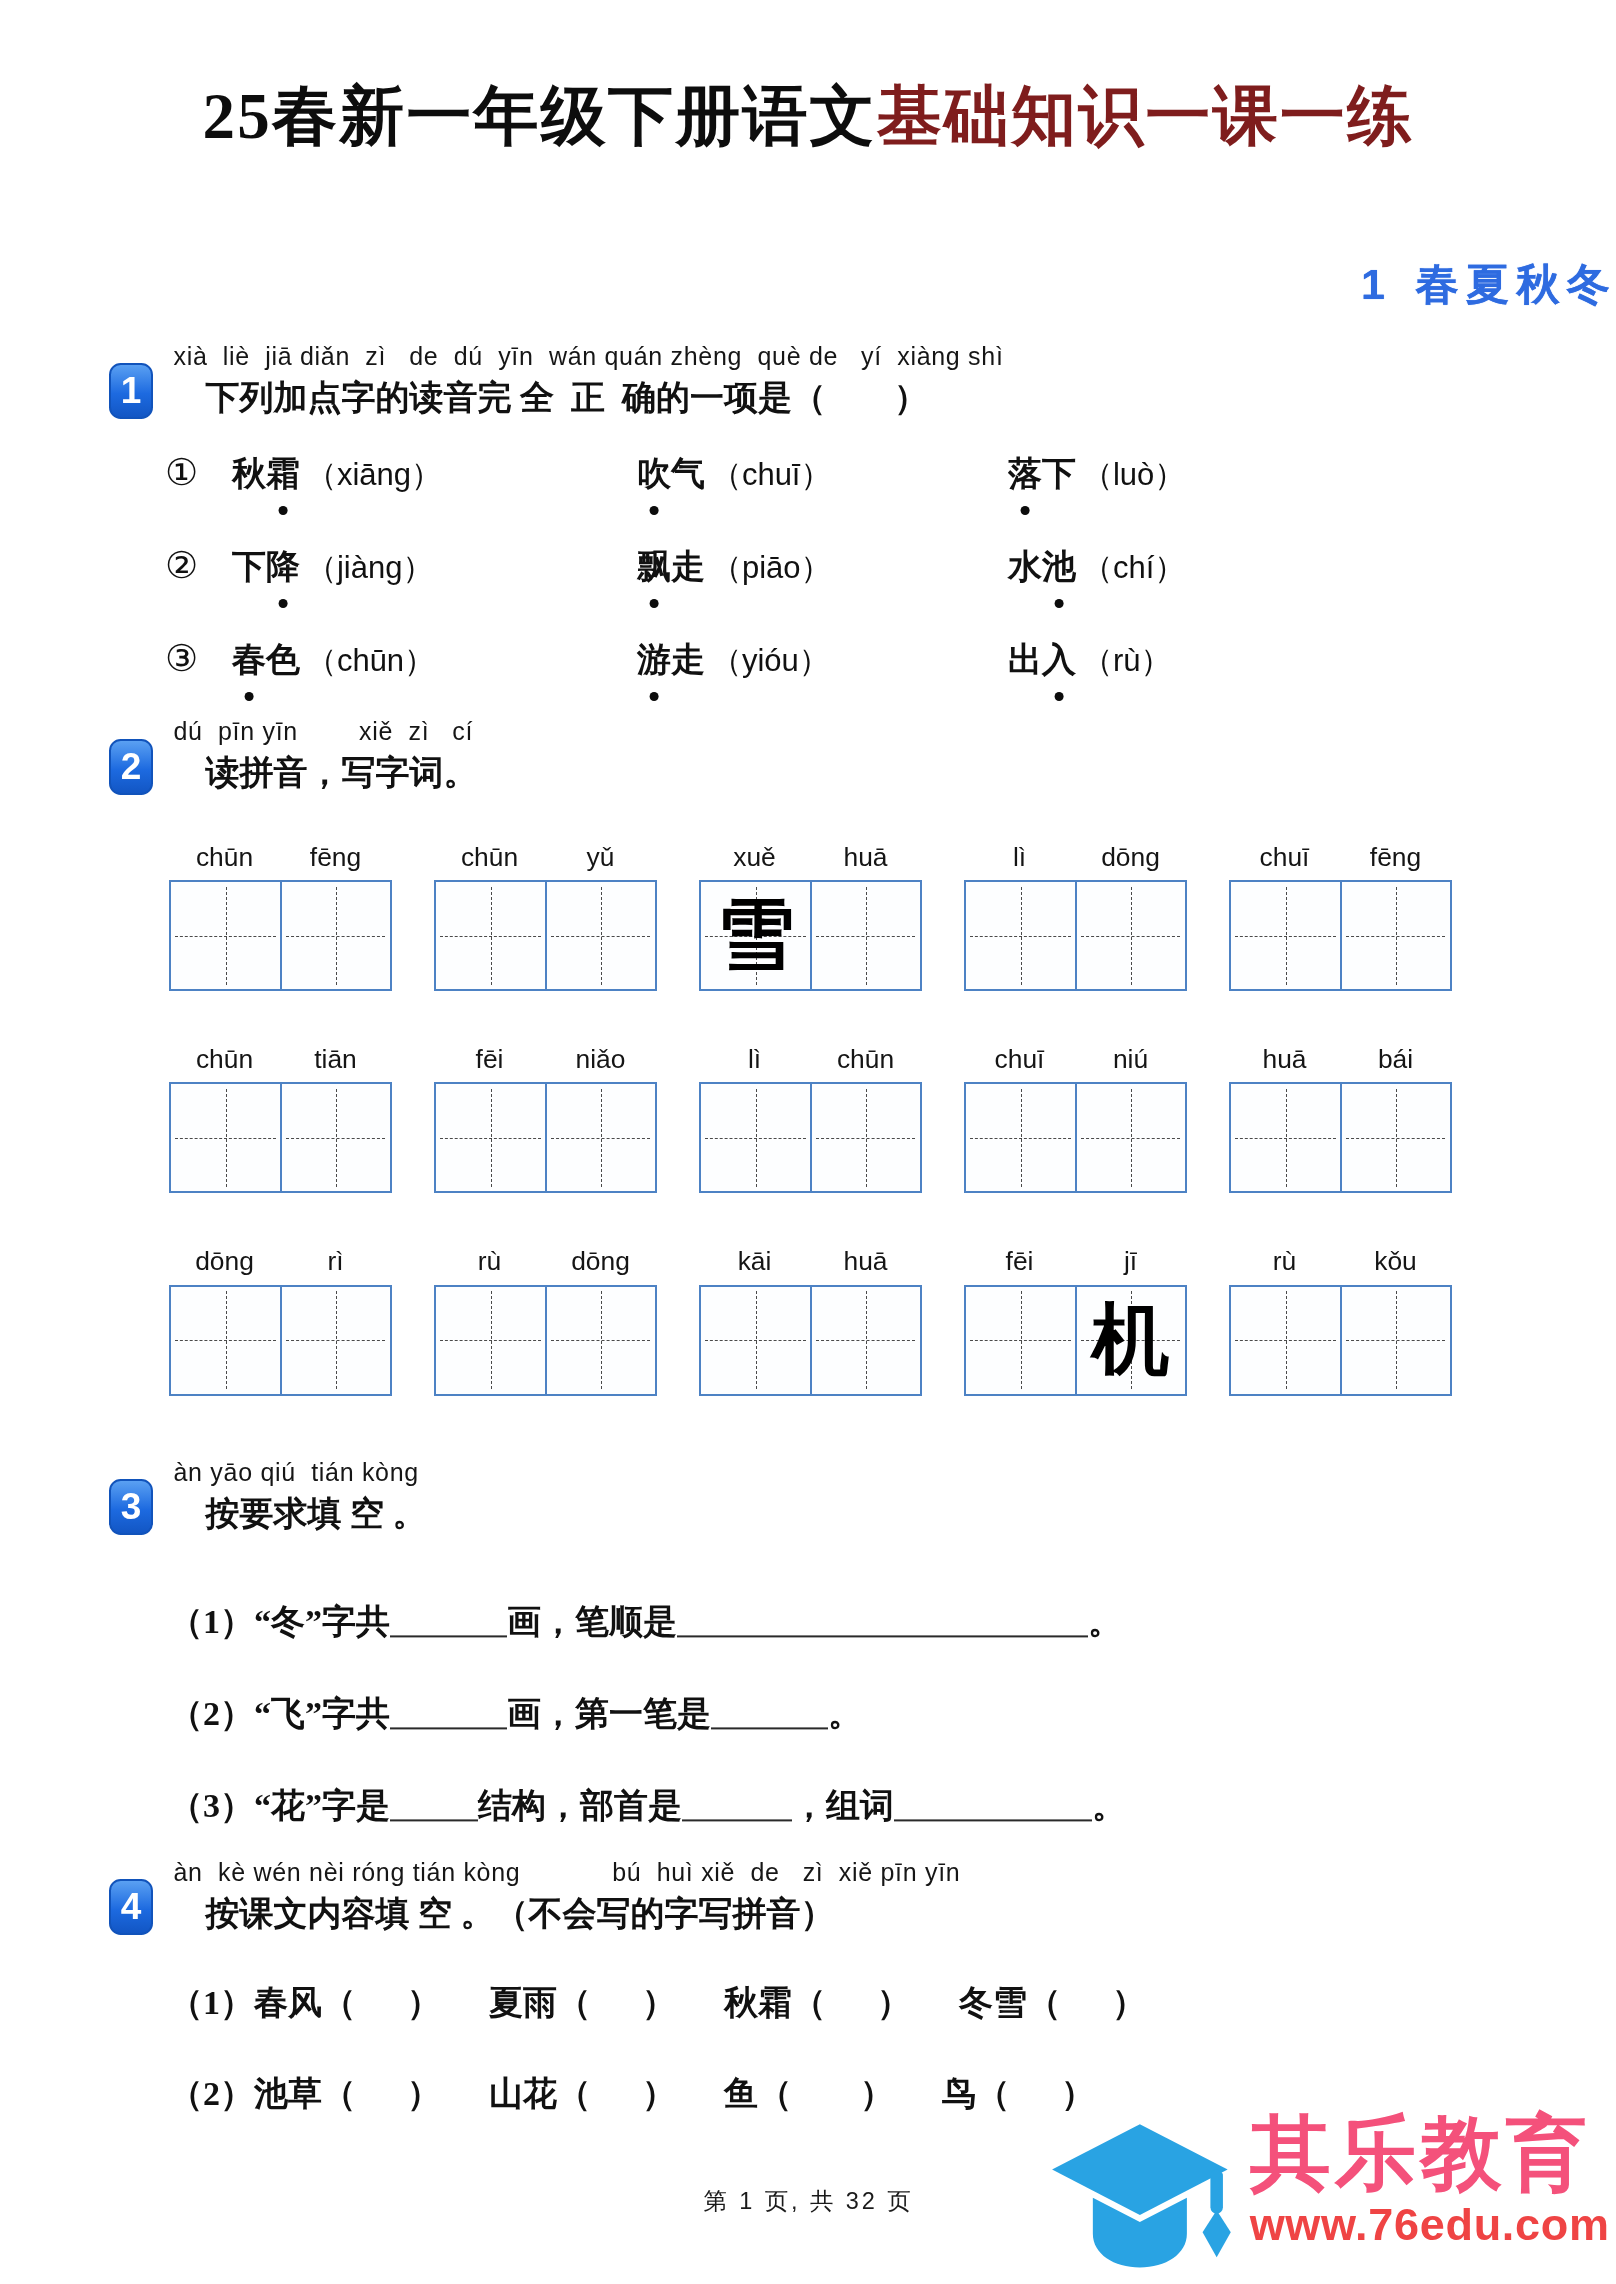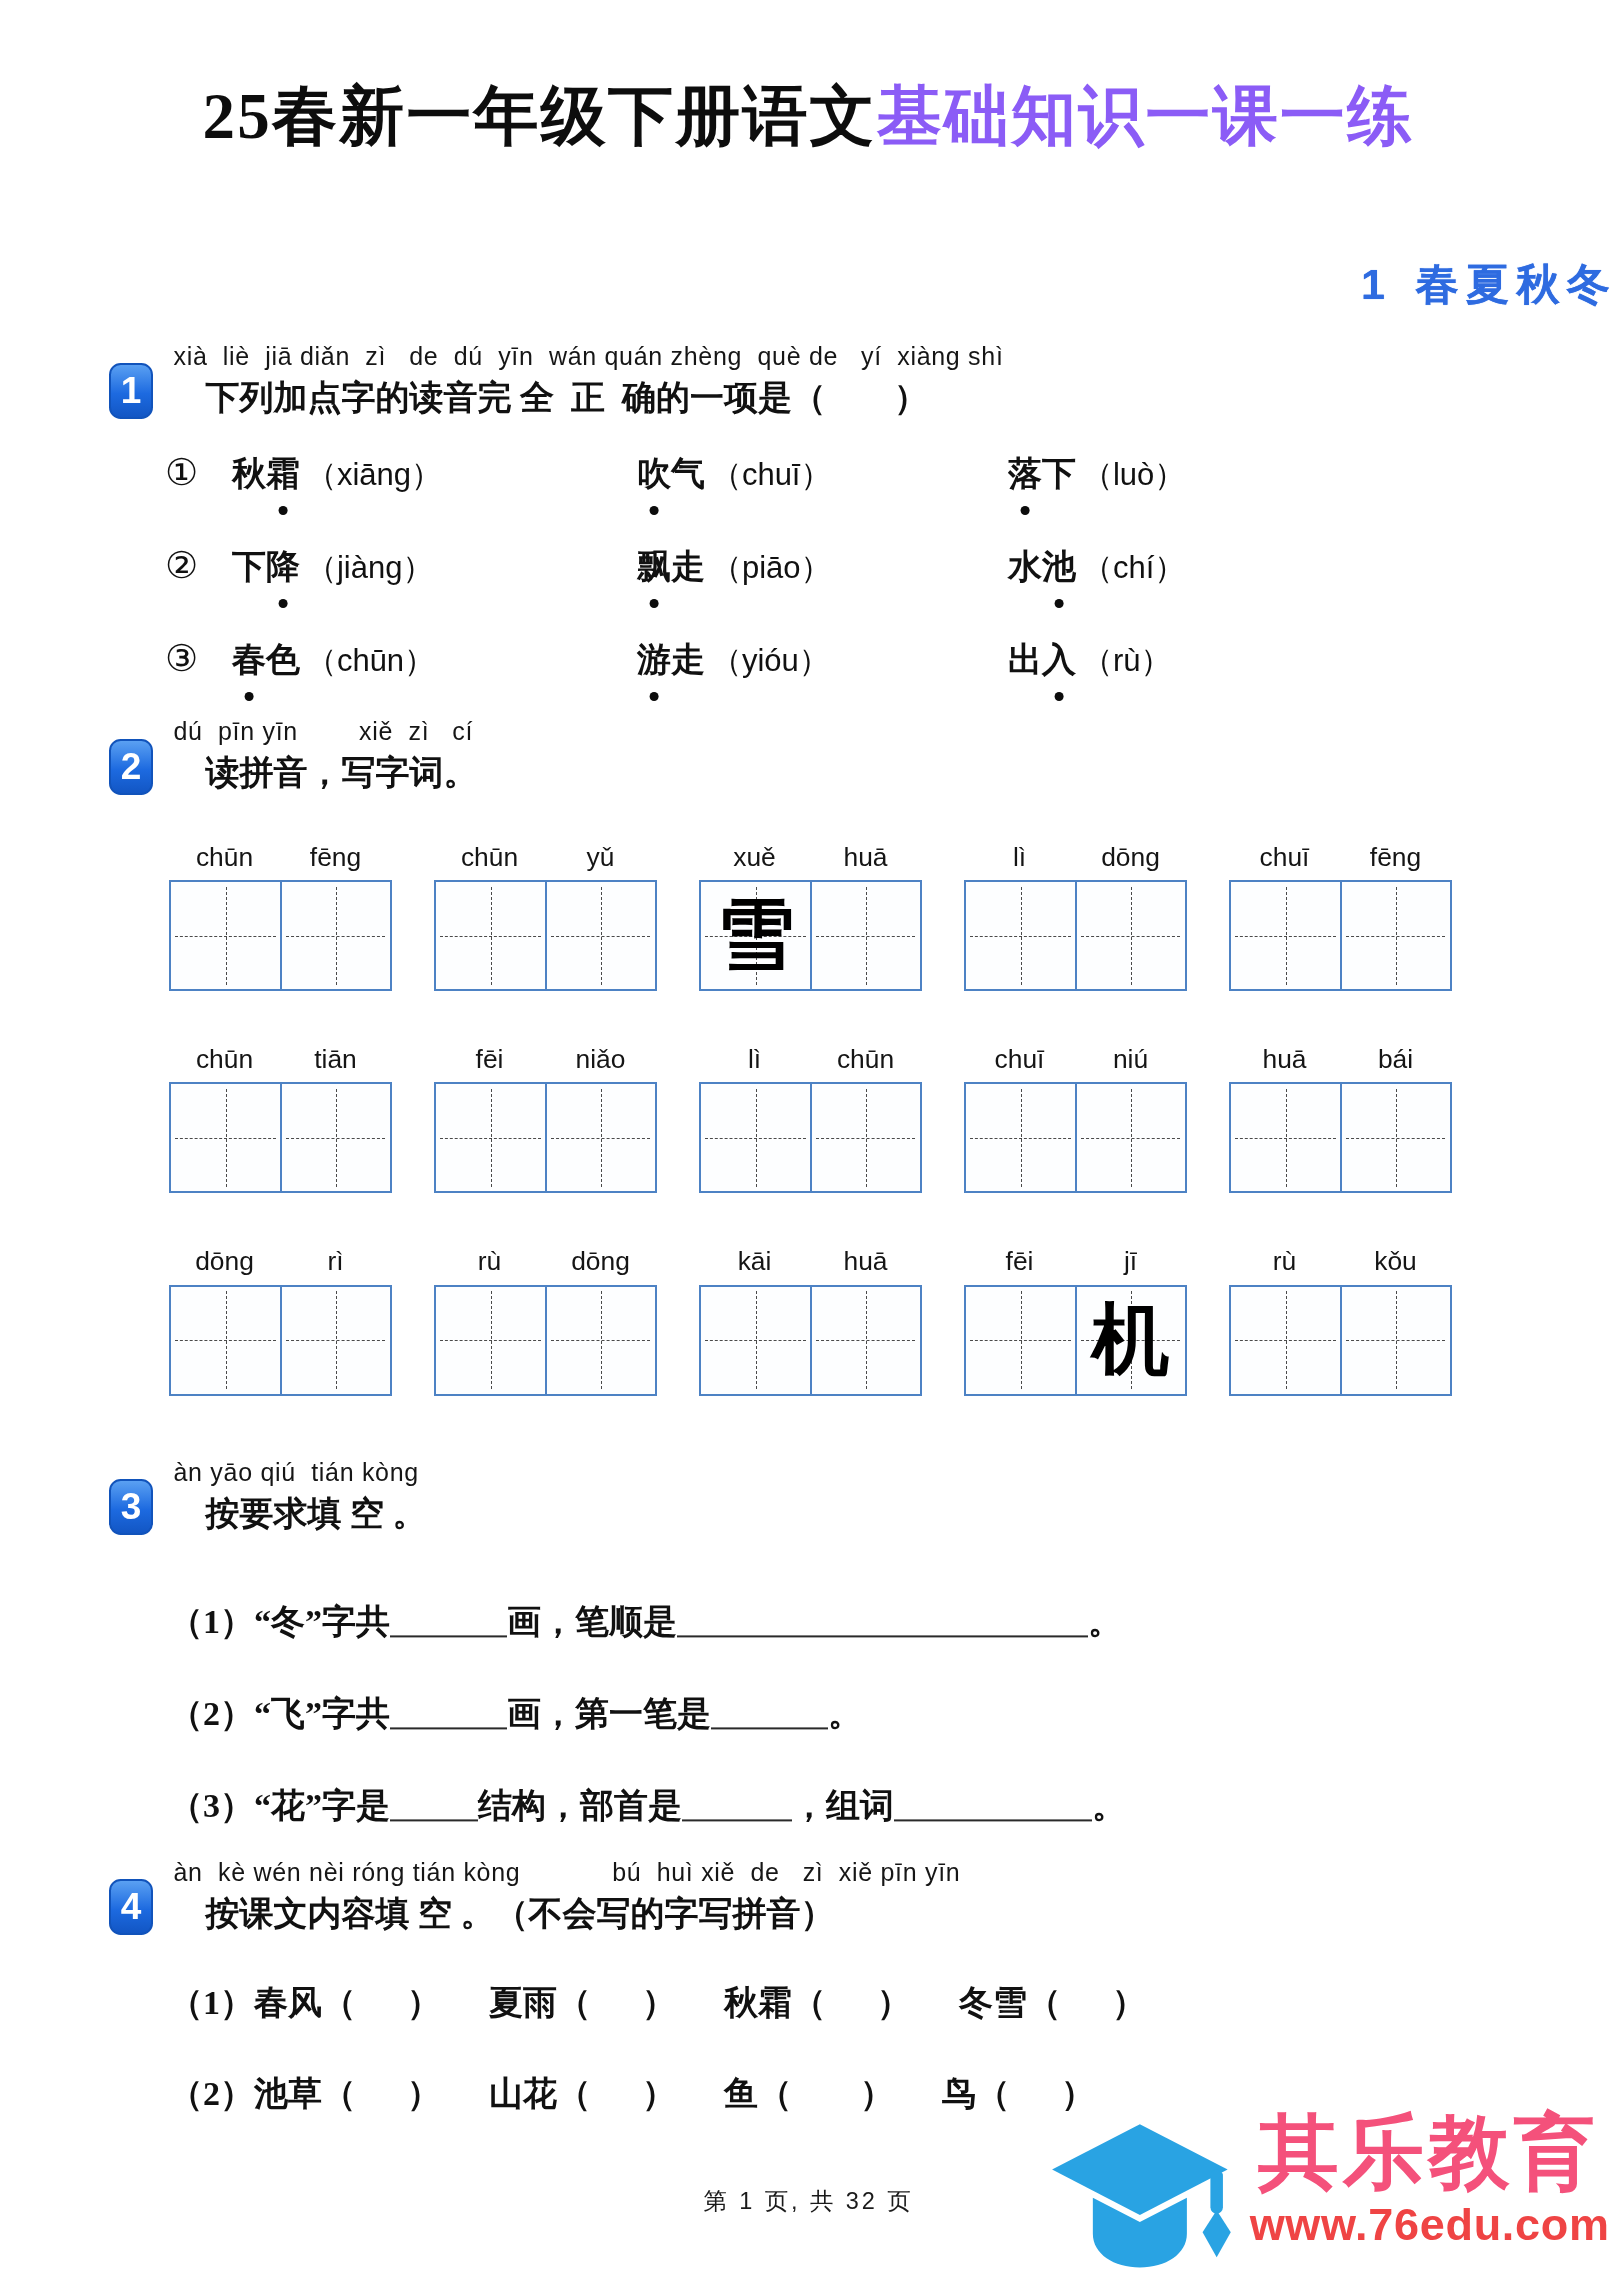--- a/index.html
+++ b/index.html
@@ -6,21 +6,21 @@
   .page{
     position:relative;width:1617px;height:2284px;background:#ffffff;overflow:hidden;
     font-family:"Liberation Sans","DejaVu Sans",sans-serif;color:#111;margin:0 auto;
   }
   
   .main-title{
     margin:0;padding-top:79px;text-align:center;
     font-family:"Liberation Serif","DejaVu Serif",serif;
     font-weight:700;font-size:65px;letter-spacing:2.2px;line-height:1.15;color:#0d0d0d;
   }
-  .main-title .blue{color:#8b5cf6;}
+  .main-title .blue{color:#7f1d1d;}
   .lesson-title{
     margin:107px 0 0;text-align:right;font-size:43px;color:#2e6be0;font-weight:700;
     letter-spacing:2.9px;line-height:1.1;
     text-shadow:0 0 0.7px #2e6be0;
   }
   .lesson-title .lt{margin-left:28px;letter-spacing:7.3px;}
   
   .question{margin-left:109px;}
   .q-header{display:flex;align-items:flex-end;}
   .badge{
@@ -89,22 +89,21 @@
   
   .footer{
     position:absolute;left:0;bottom:67px;width:100%;text-align:center;
     font-size:23.5px;color:#1a1a1a;letter-spacing:2.9px;
   }
   .logo{position:absolute;right:7.3px;bottom:0;display:flex;align-items:flex-start;background:#fff;}
   .cap{width:192px;height:163px;margin-top:10.3px;flex:0 0 auto;}
   .logo-txt{margin-left:10.3px;}
   .logo-name{
     font-size:81px;font-weight:800;color:#f4517b;letter-spacing:4.4px;line-height:1.05;
-    font-family:Liberation Serif, serif;
-    margin-left:8px;
+    font-family:Liberation Sans, sans-serif;
   }
   .logo-url{font-size:45px;font-weight:700;color:#ef4444;text-align:right;margin-top:2.9px;letter-spacing:0.7px;}
 </style>
 </head>
 <body>
 
 <div class="page">
 
   <h1 class="main-title"><span>25春新一年级下册语文</span><span class="blue">基础知识一课一练</span></h1>
 

